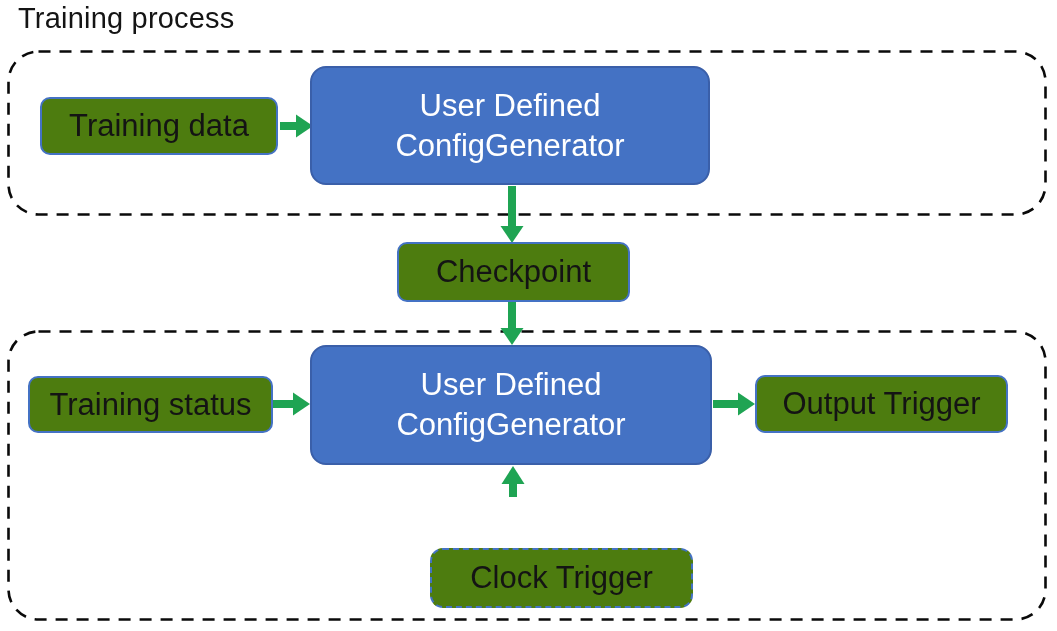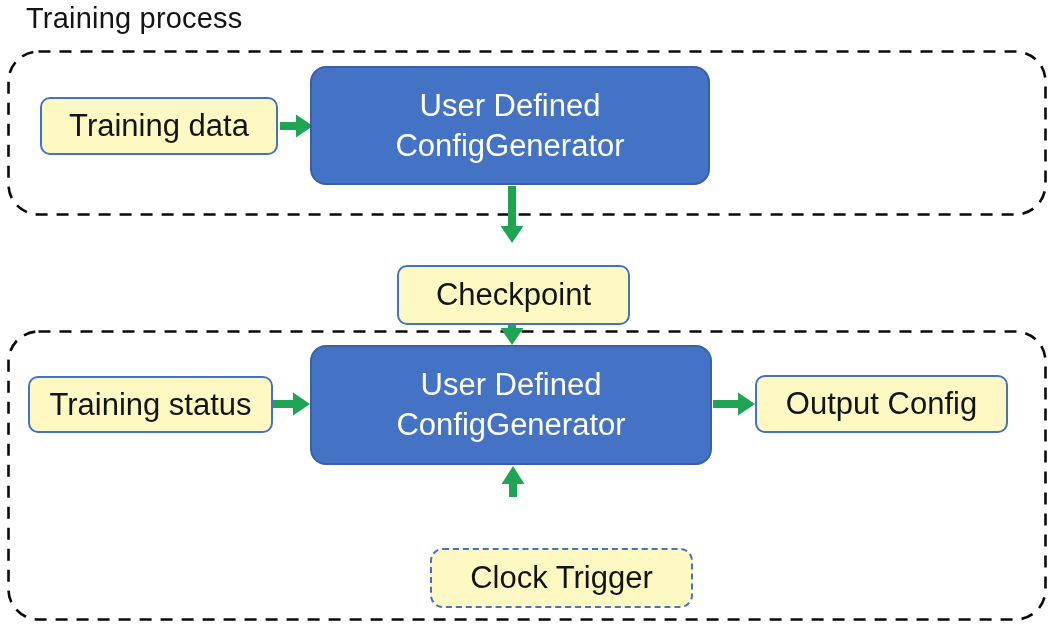--- a/index.html
+++ b/index.html
@@ -39,21 +39,21 @@
     color: #141414;
     white-space: nowrap;
   }
   .node {
     position: absolute;
     box-sizing: border-box;
     display: flex;
     align-items: center;
     justify-content: center;
     text-align: center;
-    background: #fef9c3;
+    background: #4d7c0f;
     border: 2px solid var(--accent-blue, #4472c4);
     border-radius: 10px;
     font-size: 31px;
     color: #141414;
     line-height: 1.15;
   }
   .node--solid {
     background: var(--accent-blue, #4472c4);
     border: 2.5px solid var(--accent-blue-dark, #3a5fa9);
     border-radius: 16px;
@@ -102,32 +102,32 @@
       <line class="arrow-line" x1="713" y1="404" x2="739" y2="404"></line>
       <polygon class="arrow-head" points="738,392.5 738,415.5 755,404"></polygon>
     </g>
 
     <g>
       <line class="arrow-line" x1="513" y1="497" x2="513" y2="483"></line>
       <polygon class="arrow-head" points="501.5,484 524.5,484 513,466"></polygon>
     </g>
   </svg>
 
-  <div class="section-title" style="left:18px; top:2px;margin-left:8px;">Training process</div>
+  <div class="section-title" style="left:18px; top:2px;">Training process</div>
 
   <div class="node" style="left:40px; top:97px; width:238px; height:58px;">Training data</div>
 
   <div class="node node--solid" style="left:310px; top:66px; width:400px; height:119px;">User Defined
 ConfigGenerator</div>
 
-  <div class="node" style="left:397px; top:242px; width:233px; height:60px;margin-top:23px;">Checkpoint</div>
+  <div class="node" style="left:397px; top:242px; width:233px; height:60px;">Checkpoint</div>
 
   <div class="node" style="left:28px; top:376px; width:245px; height:57px;">Training status</div>
 
   <div class="node node--solid" style="left:310px; top:345px; width:402px; height:120px;">User Defined
 ConfigGenerator</div>
 
-  <div class="node" style="left:755px; top:375px; width:253px; height:58px;">Output Config</div>
+  <div class="node" style="left:755px; top:375px; width:253px; height:58px;">Output Trigger</div>
 
 
   <div class="node node--dashed z2" style="left:430px; top:548px; width:263px; height:60px;">Clock Trigger</div>
 
 </div>
 
 </body></html>

